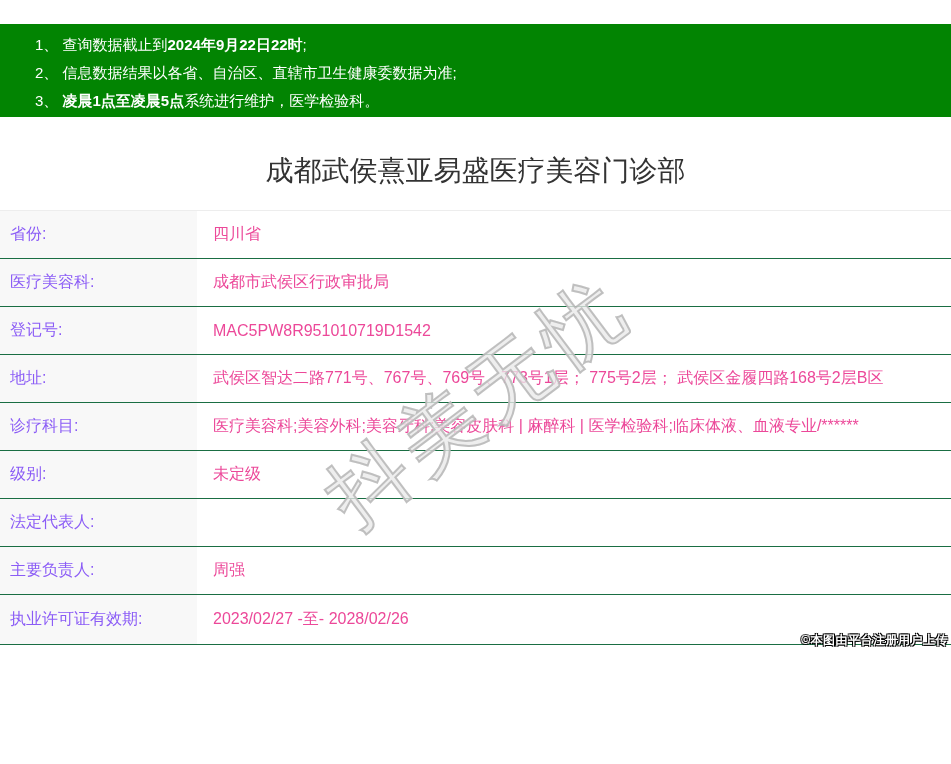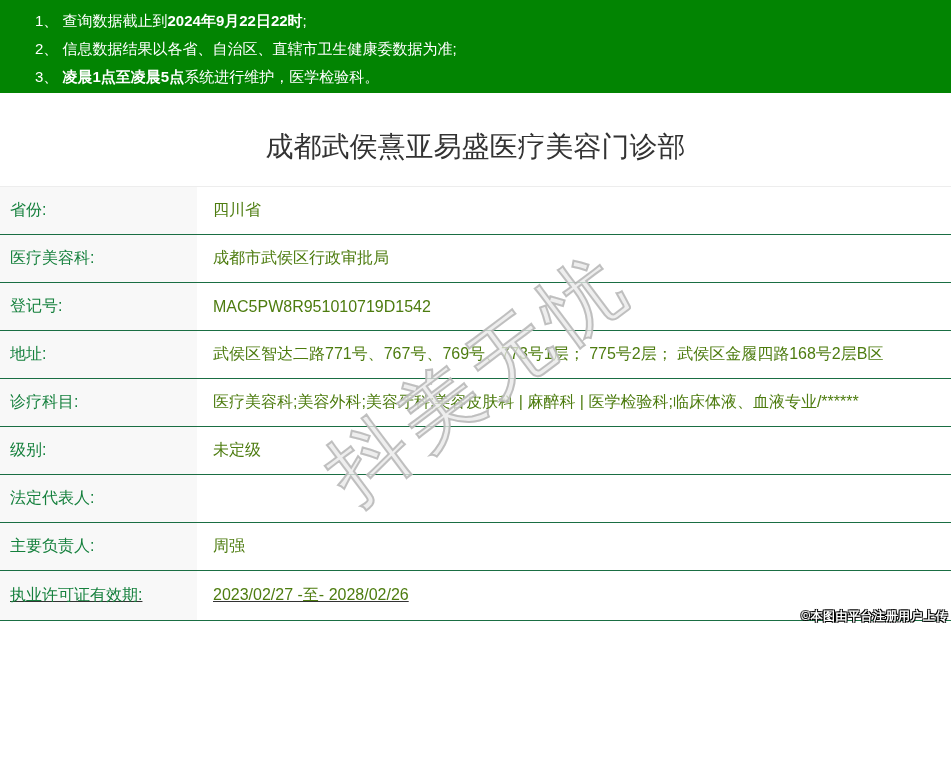--- a/index.html
+++ b/index.html
@@ -8,20 +8,21 @@
     font-family: "Liberation Sans", "DejaVu Sans", sans-serif;
     background: #ffffff;
     color: #333;
   }
   #page {
     position: relative;
     width: 951px;
     height: 640px;
     overflow: hidden;
     background: #fff;
+    margin-top: 24px;
   }
 
   
   .notice-bar {
     width: 100%;
     height: 93px;
     background: var(--header-green, #028402);
     color: #ffffff;
     font-size: 15px;
     line-height: 28px;
@@ -46,36 +47,36 @@
     width: 100%;
     border-top: 1px solid #ededed;
   }
   .info-row {
     display: flex;
     align-items: stretch;
     height: 48px;
     border-bottom: 1px solid var(--divider-green, #1a6e43);
     font-size: 16px;
   }
-  .info-row:last-child { height: 50px; text-decoration: underline; }
+  .info-row:last-child { height: 50px; }
   .info-label {
     width: 197px;
     flex: 0 0 197px;
     background: #f8f8f8;
     display: flex;
     align-items: center;
     padding-left: 10px;
-    color: #15803d;
+    color: #8b5cf6;
   }
   .info-value {
     flex: 1;
     display: flex;
     align-items: center;
     padding-left: 16px;
-    color: #4d7c0f;
+    color: #ec4899;
     white-space: nowrap;
     overflow: hidden;
   }
 
   
   .watermark {
     position: absolute;
     left: 479px;
     top: 379px;
     transform: translate(-50%, -50%) rotate(-37deg);

